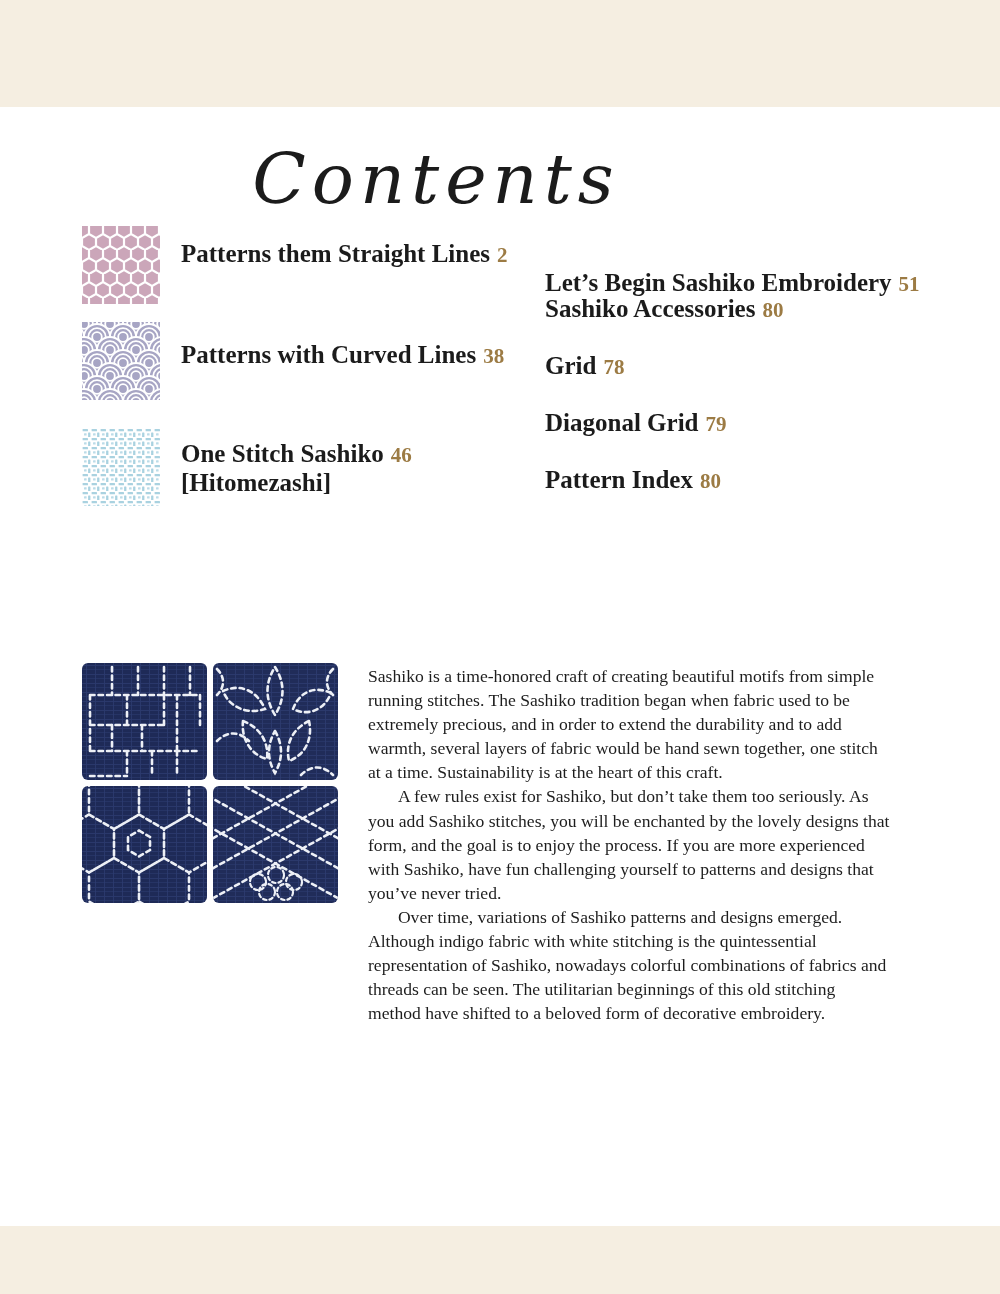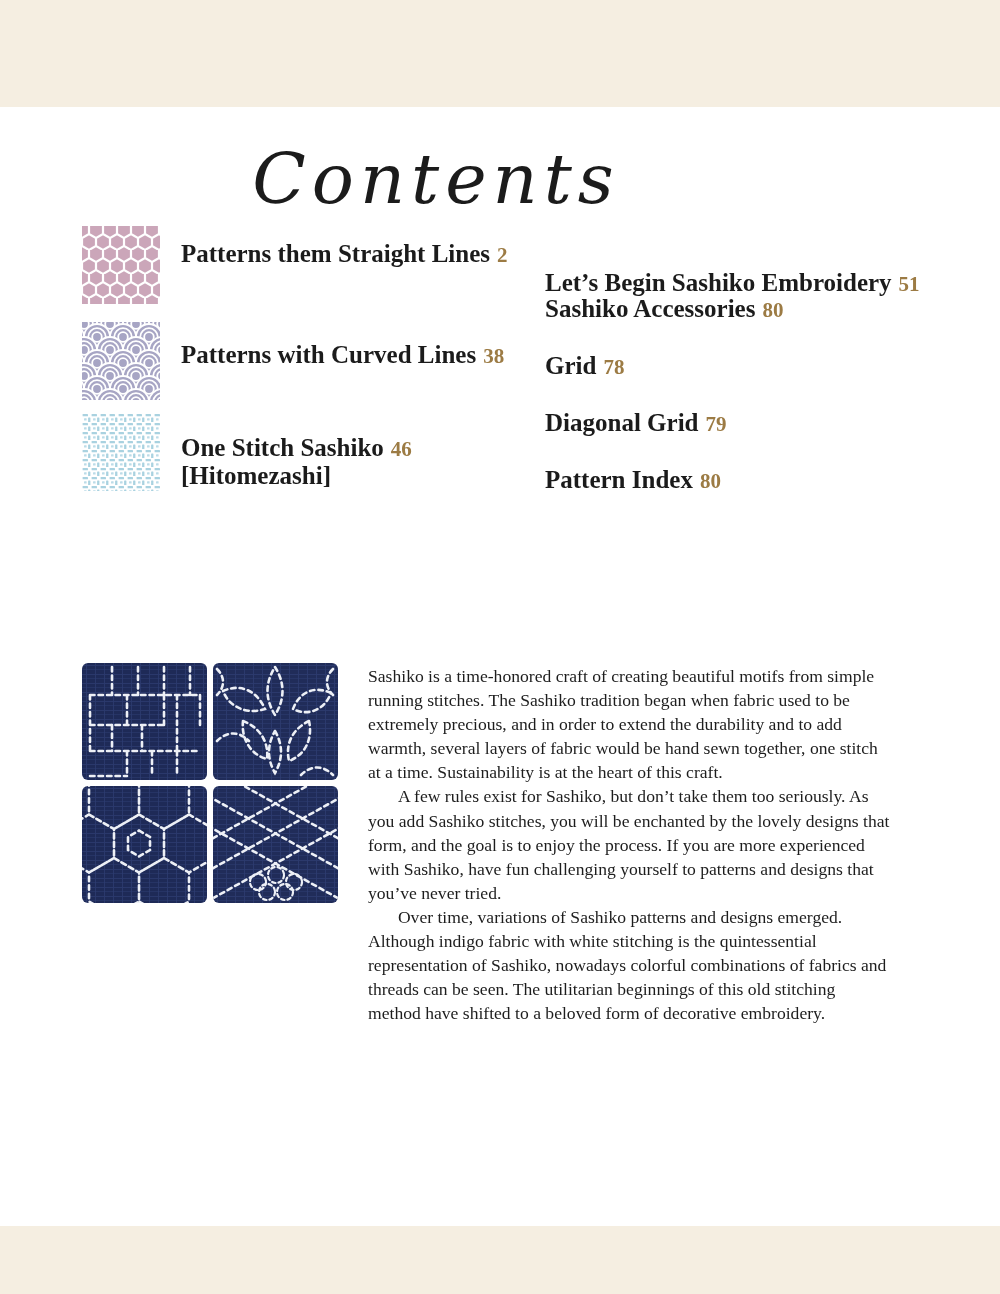--- a/index.html
+++ b/index.html
@@ -14,21 +14,21 @@
   .contents-title{
     position:absolute;top:138px;left:0;width:872px;text-align:center;
     font-family:"DejaVu Serif", serif;font-style:italic;font-weight:400;
     font-size:70px;letter-spacing:6px;color:#1b1b1b;
   }
 
   .toc-row{position:absolute;left:82px;display:flex;gap:21px;width:470px;}
   .toc-row .txt{padding-top:14px;}
   .row-1{top:226px;}
   .row-2{top:322px;}.row-2 .txt{padding-top:19px;}
-  .row-3{top:413px;align-items:flex-end;}.row-3 .txt{padding-top:12px;}
+  .row-3{top:428px;}.row-3 .txt{padding-top:12px;}
   .sw{width:78px;height:78px;flex:0 0 78px;display:block;}
   .toc-label{font-weight:700;font-size:25px;line-height:1.15;color:#1b1b1b;}
   .pg{color:#9c7b44;font-size:21px;font-weight:700;padding-left:7px;}
 
   .toc-right-item{position:absolute;left:545px;font-weight:700;font-size:25px;
     line-height:1.2;color:#1b1b1b;white-space:nowrap;}
   .ri-1{top:237px;margin-top:31px;}.ri-2{top:294px;}.ri-3{top:351px;}.ri-4{top:408px;}.ri-5{top:465px;}
 
   .fabric-grid{position:absolute;left:82px;top:663px;display:grid;
     grid-template-columns:125px 125px;grid-auto-rows:117px;gap:6px;}

